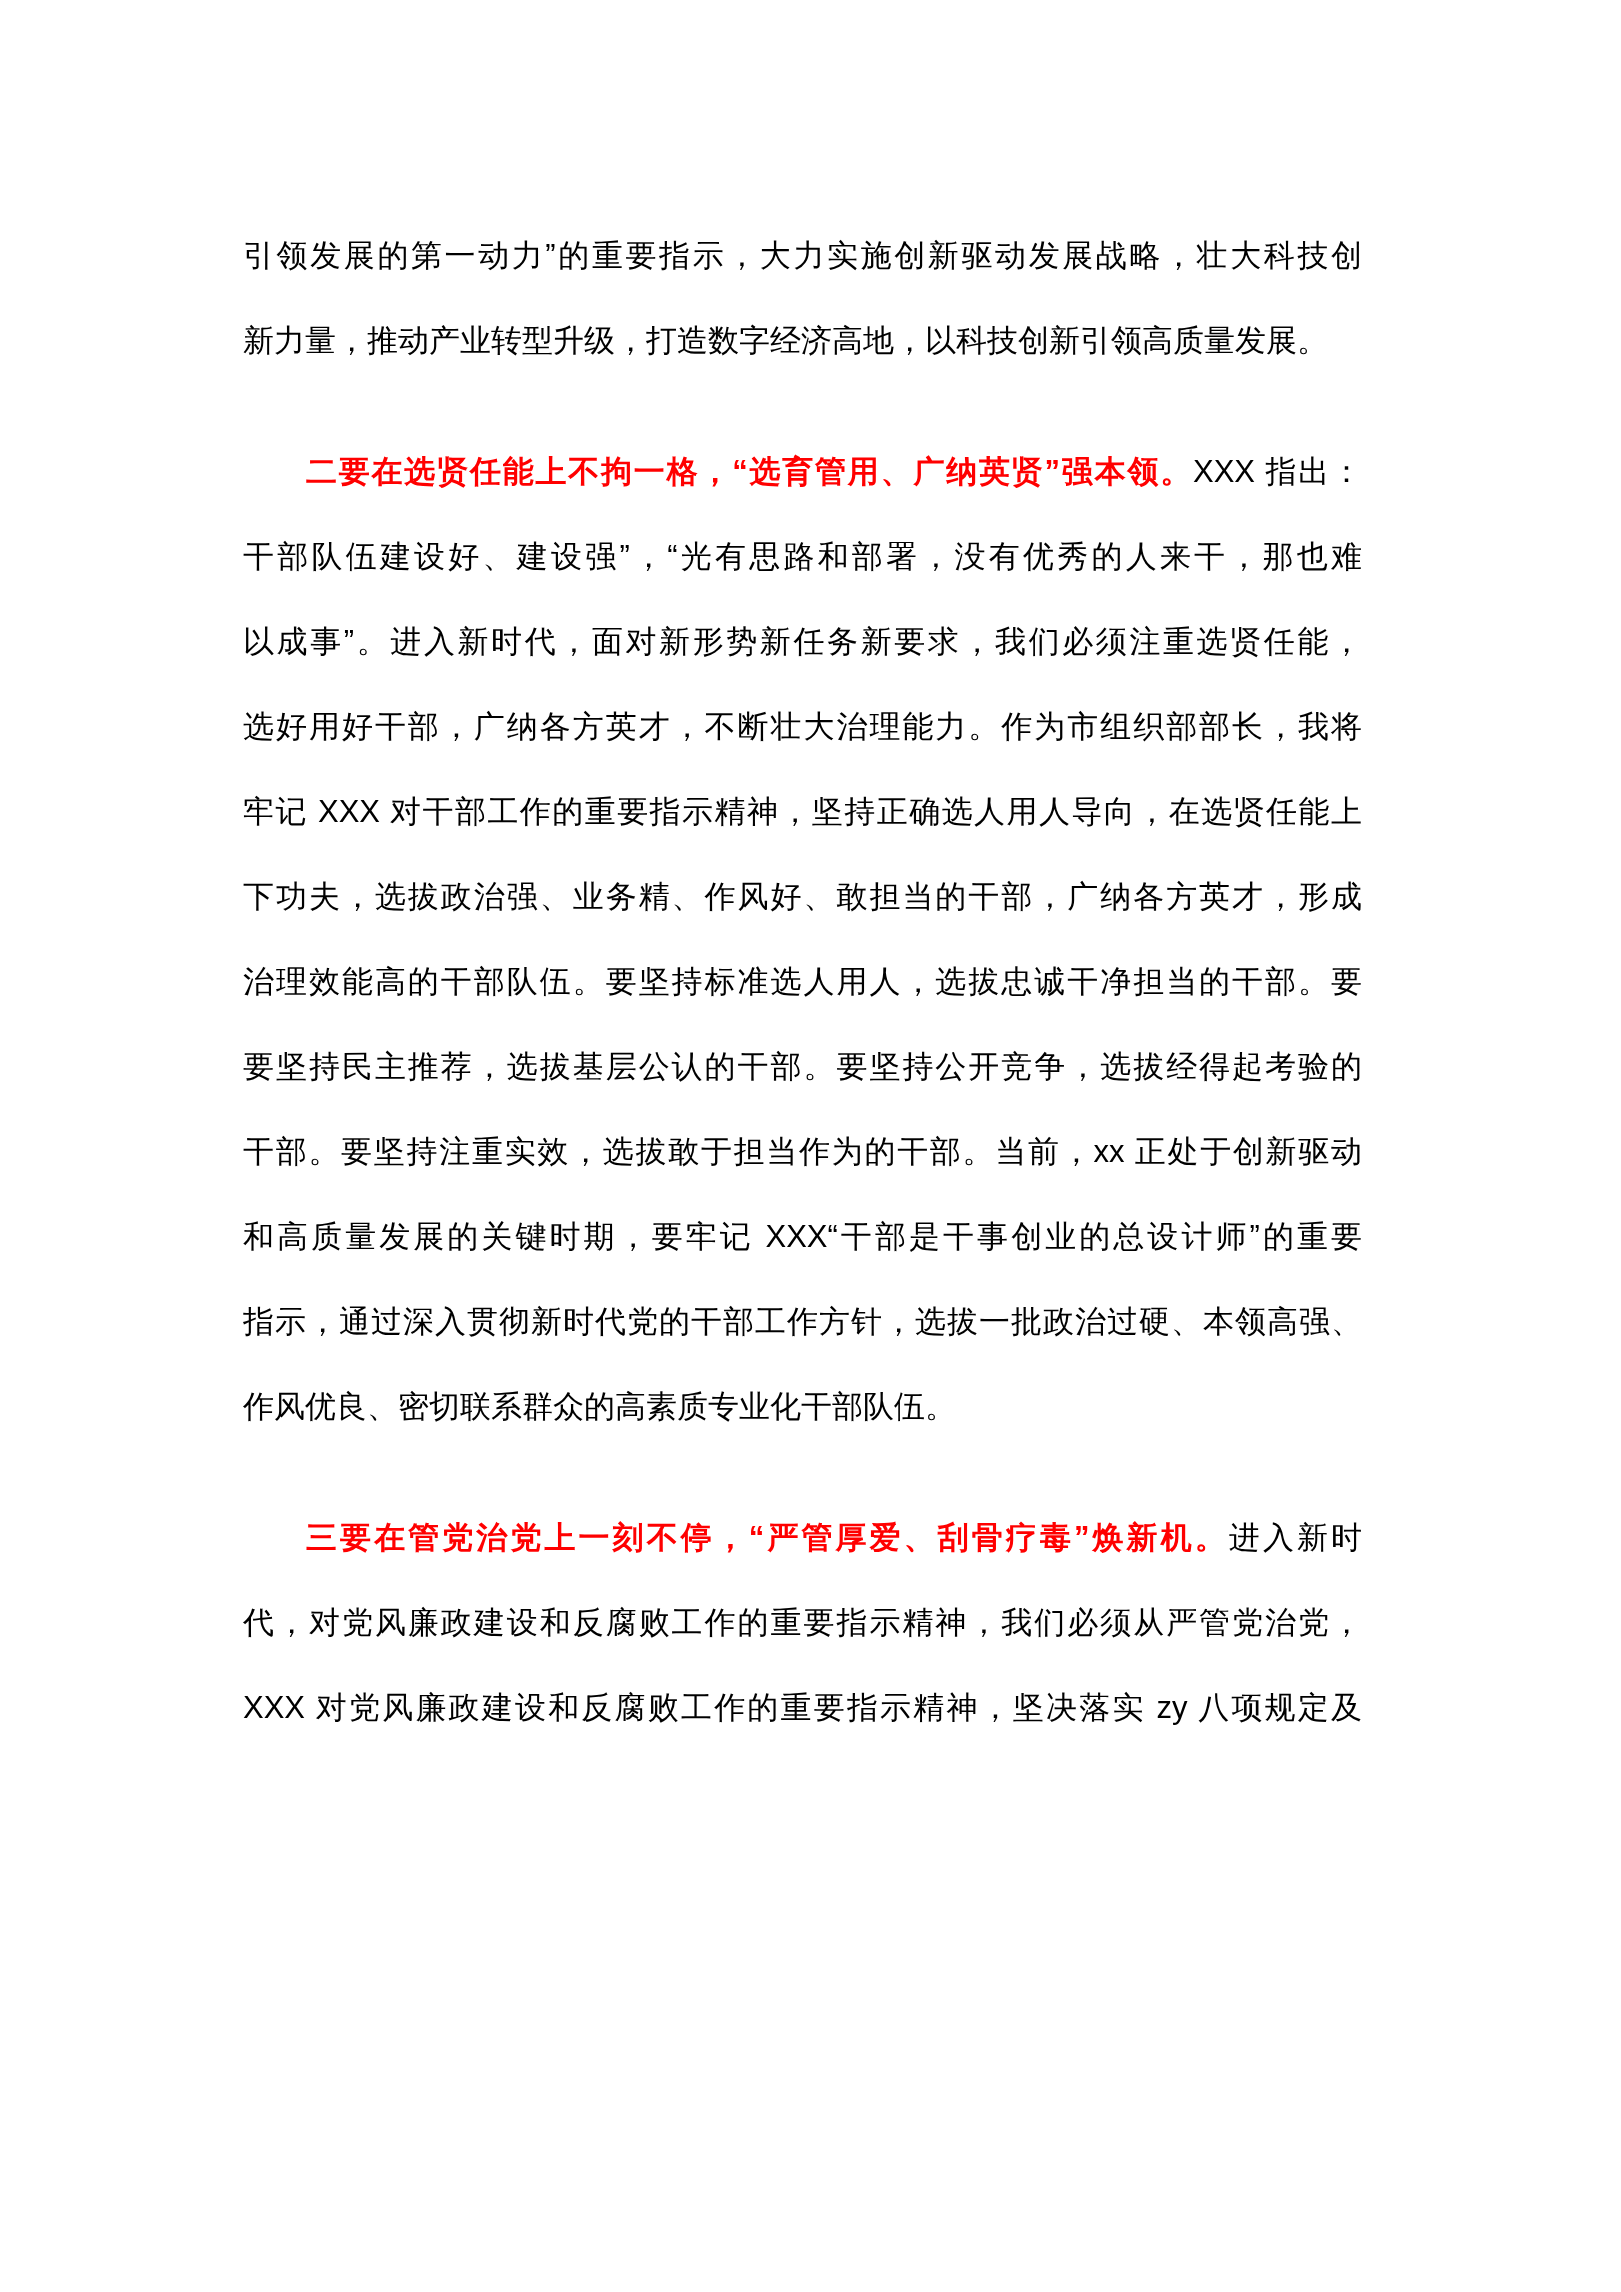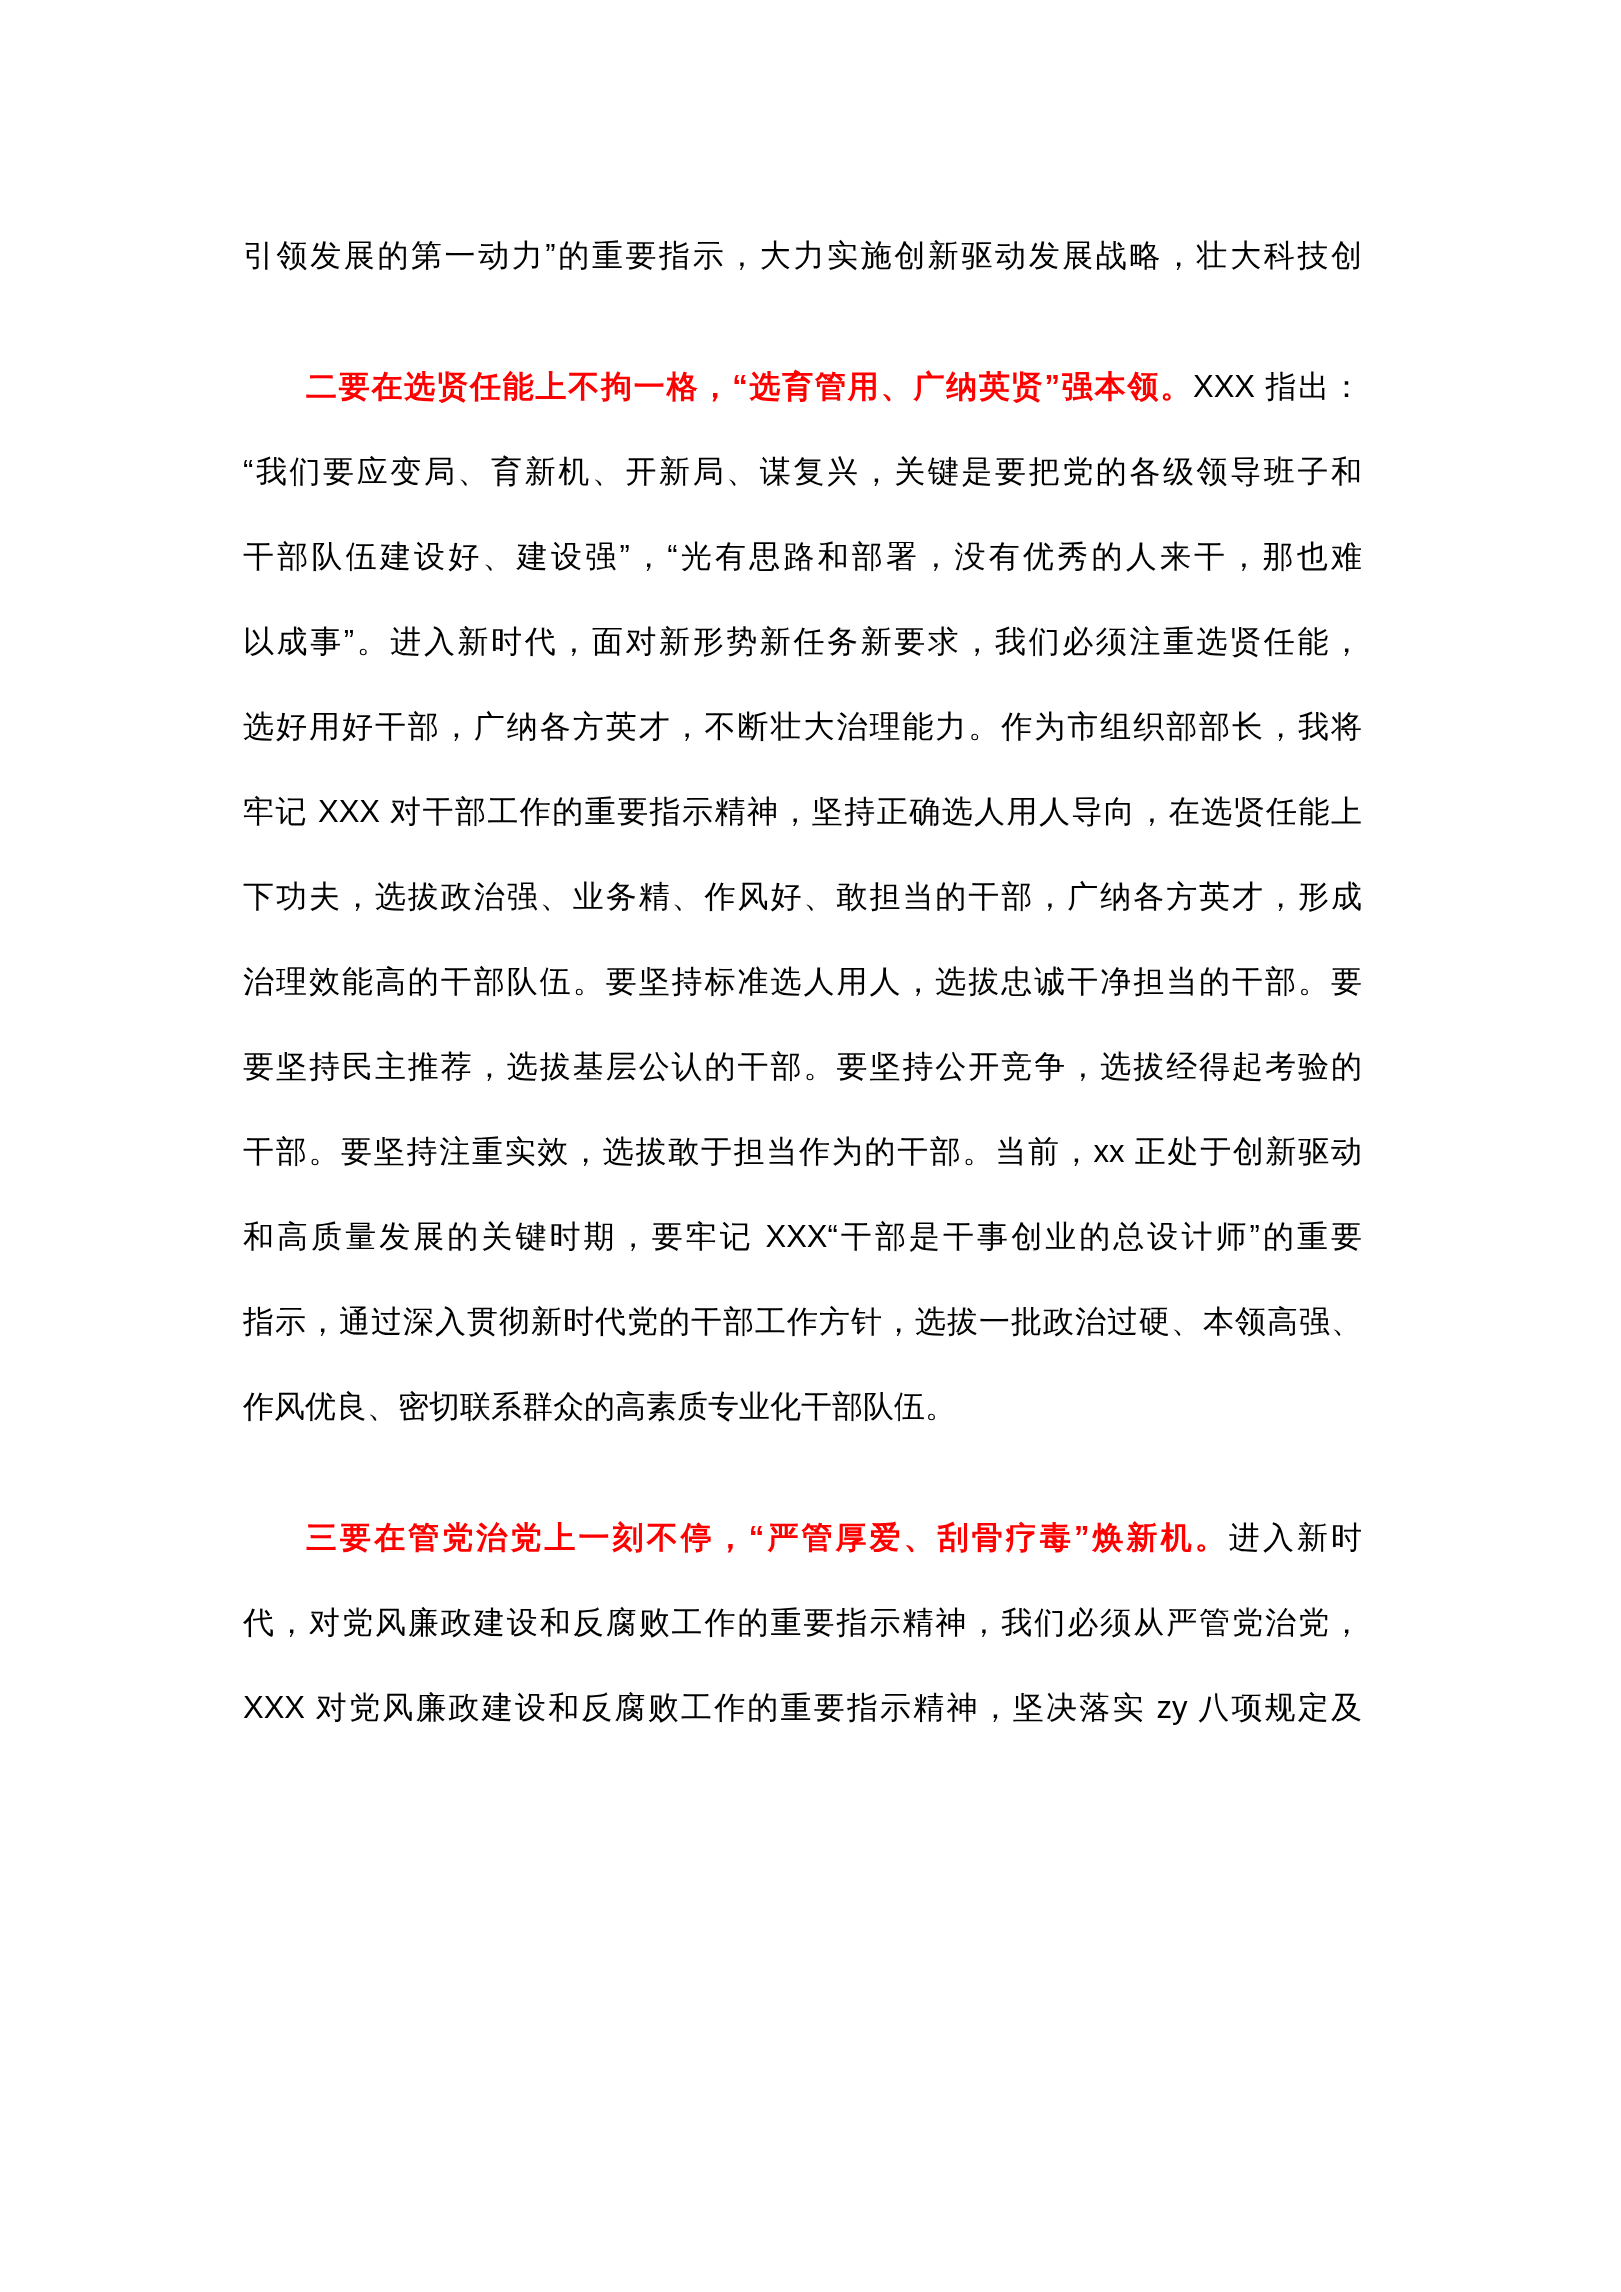--- a/index.html
+++ b/index.html
@@ -45,22 +45,22 @@
     font-weight: bold;
     margin-top: 48px;
   }
 </style>
 </head>
 <body>
 
 <div class="page">
   <div class="doc-text" id="doc-text">
       <div class="text-line flush"><span class="seg-body">引领发展的第一动力”的重要指示，大力实施创新驱动发展战略，壮大科技创</span></div>
+      <div class="text-line"><span class="seg-body">新力量，推动产业转型升级，打造数字经济高地，以科技创新引领高质量发展。</span></div>
       <div class="text-line flush indent para-gap"><span class="seg-heading">二要在选贤任能上不拘一格，“选育管用、广纳英贤”强本领。</span><span class="seg-body">XXX 指出：</span></div>
-      <div class="text-line flush"><span class="seg-body">“我们要应变局、育新机、开新局、谋复兴，关键是要把党的各级领导班子和</span></div>
       <div class="text-line flush"><span class="seg-body">干部队伍建设好、建设强”，“光有思路和部署，没有优秀的人来干，那也难</span></div>
       <div class="text-line flush"><span class="seg-body">以成事”。进入新时代，面对新形势新任务新要求，我们必须注重选贤任能，</span></div>
       <div class="text-line flush"><span class="seg-body">选好用好干部，广纳各方英才，不断壮大治理能力。作为市组织部部长，我将</span></div>
       <div class="text-line flush"><span class="seg-body">牢记 XXX 对干部工作的重要指示精神，坚持正确选人用人导向，在选贤任能上</span></div>
       <div class="text-line flush"><span class="seg-body">下功夫，选拔政治强、业务精、作风好、敢担当的干部，广纳各方英才，形成</span></div>
       <div class="text-line flush"><span class="seg-body">治理效能高的干部队伍。要坚持标准选人用人，选拔忠诚干净担当的干部。要</span></div>
       <div class="text-line flush"><span class="seg-body">要坚持民主推荐，选拔基层公认的干部。要坚持公开竞争，选拔经得起考验的</span></div>
       <div class="text-line flush"><span class="seg-body">干部。要坚持注重实效，选拔敢于担当作为的干部。当前，xx 正处于创新驱动</span></div>
       <div class="text-line flush"><span class="seg-body">和高质量发展的关键时期，要牢记 XXX“干部是干事创业的总设计师”的重要</span></div>
       <div class="text-line flush"><span class="seg-body">指示，通过深入贯彻新时代党的干部工作方针，选拔一批政治过硬、本领高强、</span></div>

